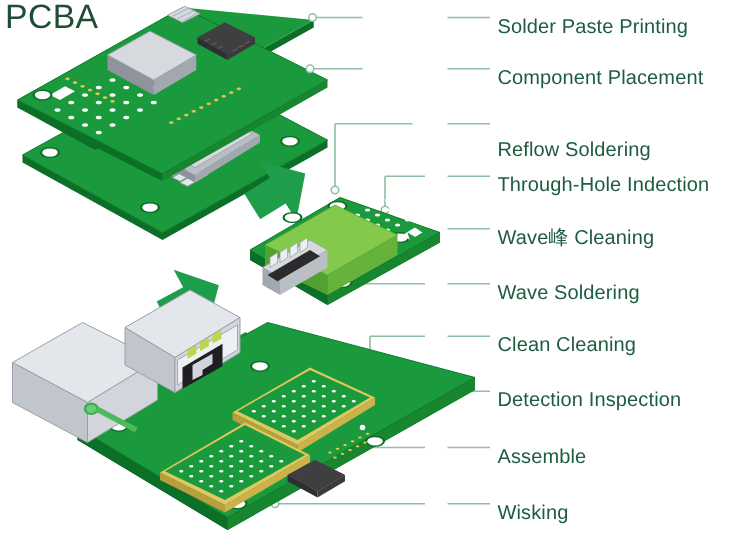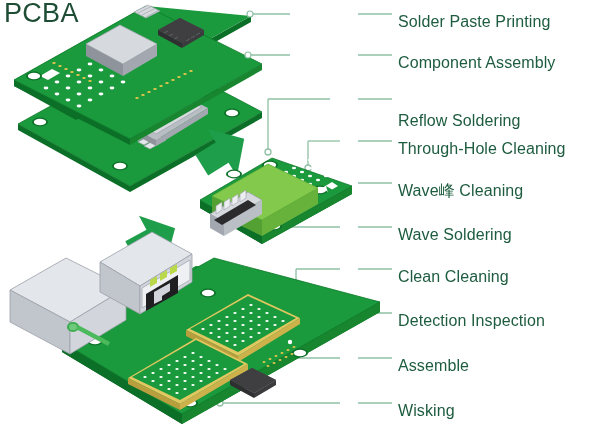--- a/index.html
+++ b/index.html
@@ -483,23 +483,23 @@
         <path d="M170,268 L177,264 L177,271 L170,275 Z" fill="#b9d94a"></path>
       </g>
     </g>
 
   </svg>
 
   <div id="title">PCBA</div>
 
   <div id="labels">
       <div class="label" style="left: 398px; top: 14px;">Solder Paste Printing</div>
-      <div class="label" style="left: 398px; top: 55px;">Component Assembly</div>
+      <div class="label" style="left: 398px; top: 55px;">Component Placement</div>
       <div class="label" style="left: 398px; top: 113px;">Reflow Soldering</div>
-      <div class="label" style="left: 398px; top: 141px;">Through-Hole Cleaning</div>
+      <div class="label" style="left: 398px; top: 141px;">Through-Hole Indection</div>
       <div class="label" style="left: 398px; top: 183px;">Wave峰 Cleaning</div>
       <div class="label" style="left: 398px; top: 227px;">Wave Soldering</div>
       <div class="label" style="left: 398px; top: 269px;">Clean Cleaning</div>
       <div class="label" style="left: 398px; top: 313px;">Detection Inspection</div>
       <div class="label" style="left: 398px; top: 358px;">Assemble</div>
       <div class="label" style="left: 398px; top: 403px;">Wisking</div>
     </div>
 
 </div>
 

